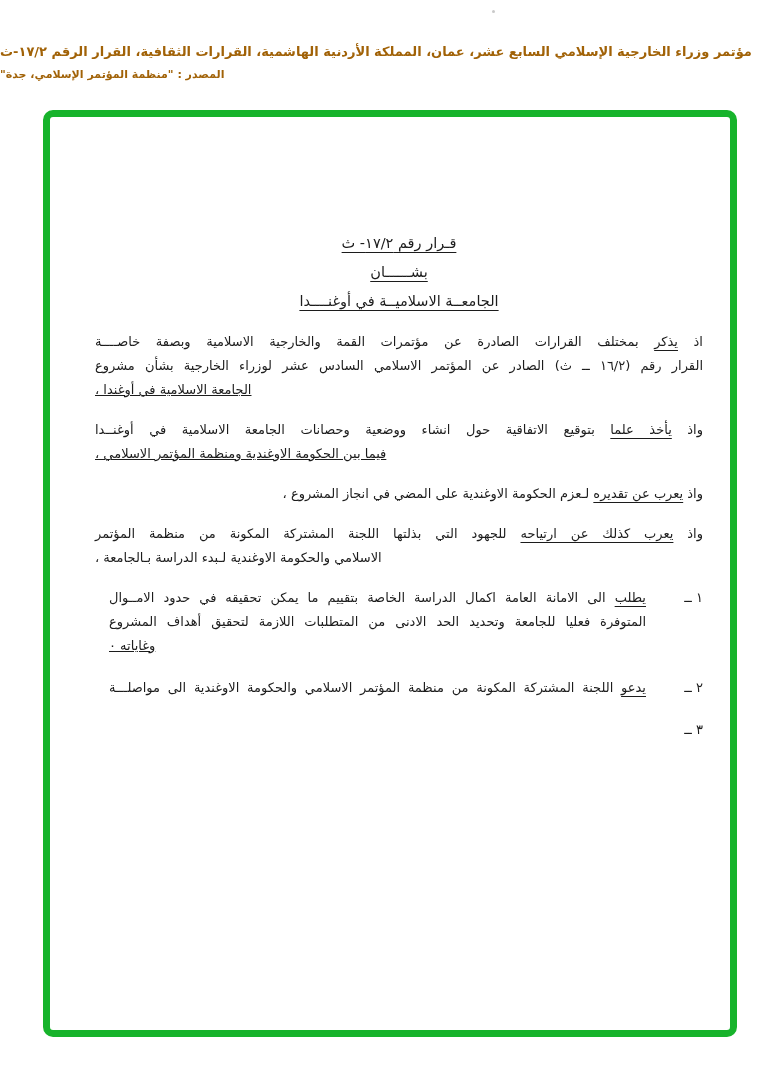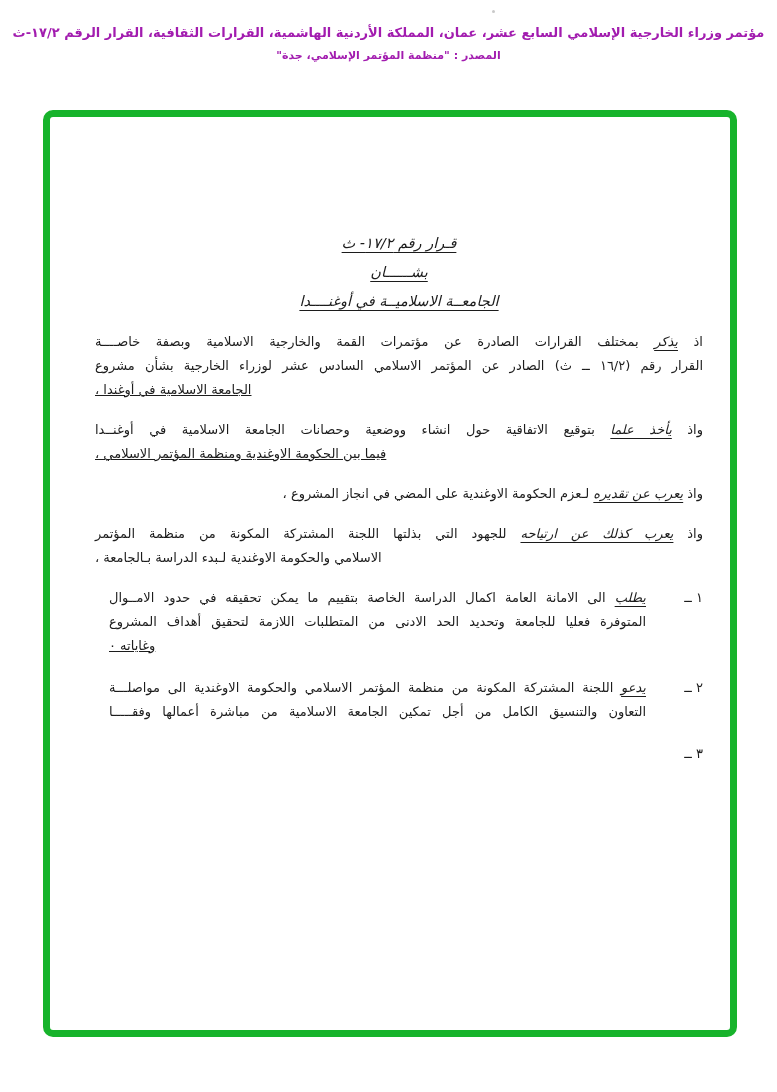--- a/index.html
+++ b/index.html
@@ -2,34 +2,34 @@
 <html lang="ar"><head>
 <meta charset="utf-8">
 <style>
   html,body{margin:0;padding:0;background:#ffffff;}
   body{
     width:777px;height:1092px;position:relative;overflow:hidden;
     font-family:"DejaVu Sans","Liberation Sans",sans-serif;
     color:#1c1c1c;
   }
   .speck{position:absolute;left:492px;top:10px;width:3px;height:3px;background:#c9c9c9;border-radius:50%;}
-  .hdr{position:absolute;top:25px;left:0;right:0;text-align:center;direction:rtl;color:#a21caf;}
+  .hdr{position:absolute;top:44px;left:0;right:0;text-align:left;direction:rtl;color:#a16207;}
   .hdr-l1{font-size:13px;font-weight:bold;letter-spacing:0;}
   .hdr-l2{font-size:11px;font-weight:bold;margin-top:9px;}
   .frame{
     position:absolute;left:43px;top:110px;width:680px;height:913px;
     border:7px solid #17b32b;border-radius:10px;background:#ffffff;
   }
   .doc{
     position:absolute;top:0;left:0;width:608px;
     padding:112px 27px 0 45px;direction:rtl;font-size:13px;
   }
   .title-ln{text-align:center;line-height:29px;font-size:14.5px;}
   .title-box{margin-bottom:14px;}
-  .u{text-decoration:underline;text-underline-offset:4px;text-decoration-thickness:1px;font-style:italic;}
+  .u{text-decoration:underline;text-underline-offset:4px;text-decoration-thickness:1px;}
   .ln{line-height:24px;min-height:24px;}
   .ln.j{text-align:justify;text-align-last:justify;}
   .ln.l{text-align:left;text-decoration:underline;}
   .ln.c{text-align:left;}
   .ln.r{text-align:right;}
   .ln.ind{padding-right:32px;}
   .para{margin-bottom:16px;}
   .paras{margin-bottom:2px;}
   .item{display:flex;margin-bottom:18px;}
   .item-num{flex:0 0 57px;width:57px;text-align:right;line-height:24px;}
@@ -76,21 +76,20 @@
           <div class="item-body">
             <div class="ln j"><span class="u">يطلب</span><span> الى الامانة العامة اكمال الدراسة الخاصة بتقييم ما يمكن تحقيقه في حدود الامــوال</span></div>
             <div class="ln j"><span>المتوفرة فعليا للجامعة وتحديد الحد الادنى من المتطلبات اللازمة لتحقيق أهداف المشروع</span></div>
             <div class="ln l"><span>وغاياته ٠</span></div>
           </div>
         </div>
         <div class="item">
           <div class="item-num">٢ ــ</div>
           <div class="item-body">
             <div class="ln j"><span class="u">يدعو</span><span> اللجنة المشتركة المكونة من منظمة المؤتمر الاسلامي والحكومة الاوغندية الى مواصلـــة</span></div>
-            <div class="ln j"><span>التعاون والتنسيق الكامل من أجل تمكين الجامعة الاسلامية من مباشرة أعمالها وفقـــــا</span></div>
           </div>
         </div>
         <div class="item">
           <div class="item-num">٣ ــ</div>
         </div>
       </div>
   </div>
 </div>
 
 </body></html>

